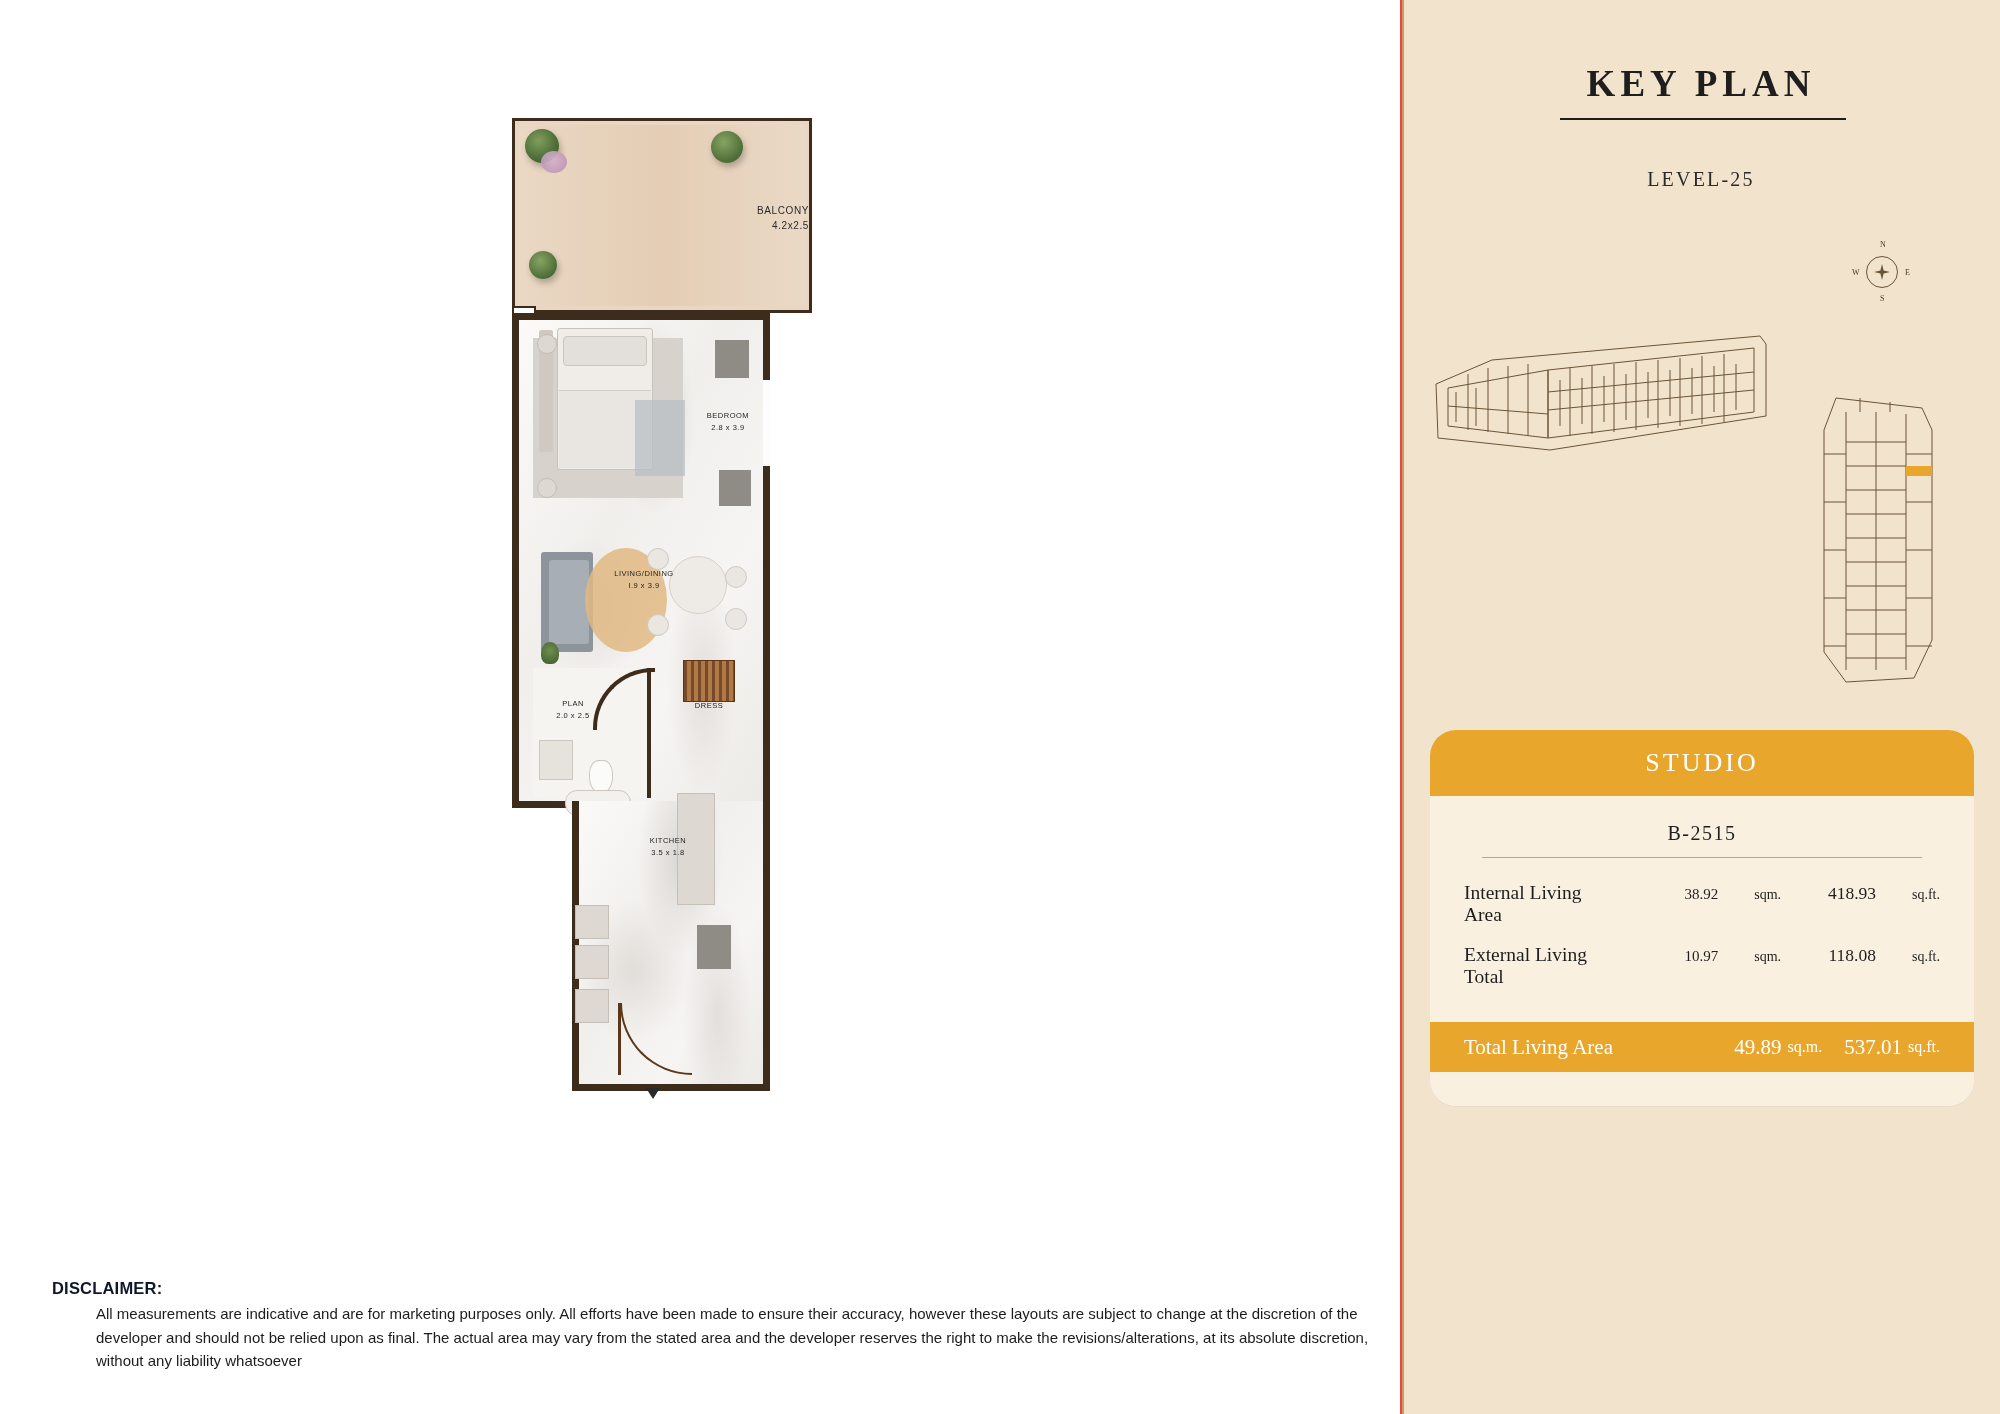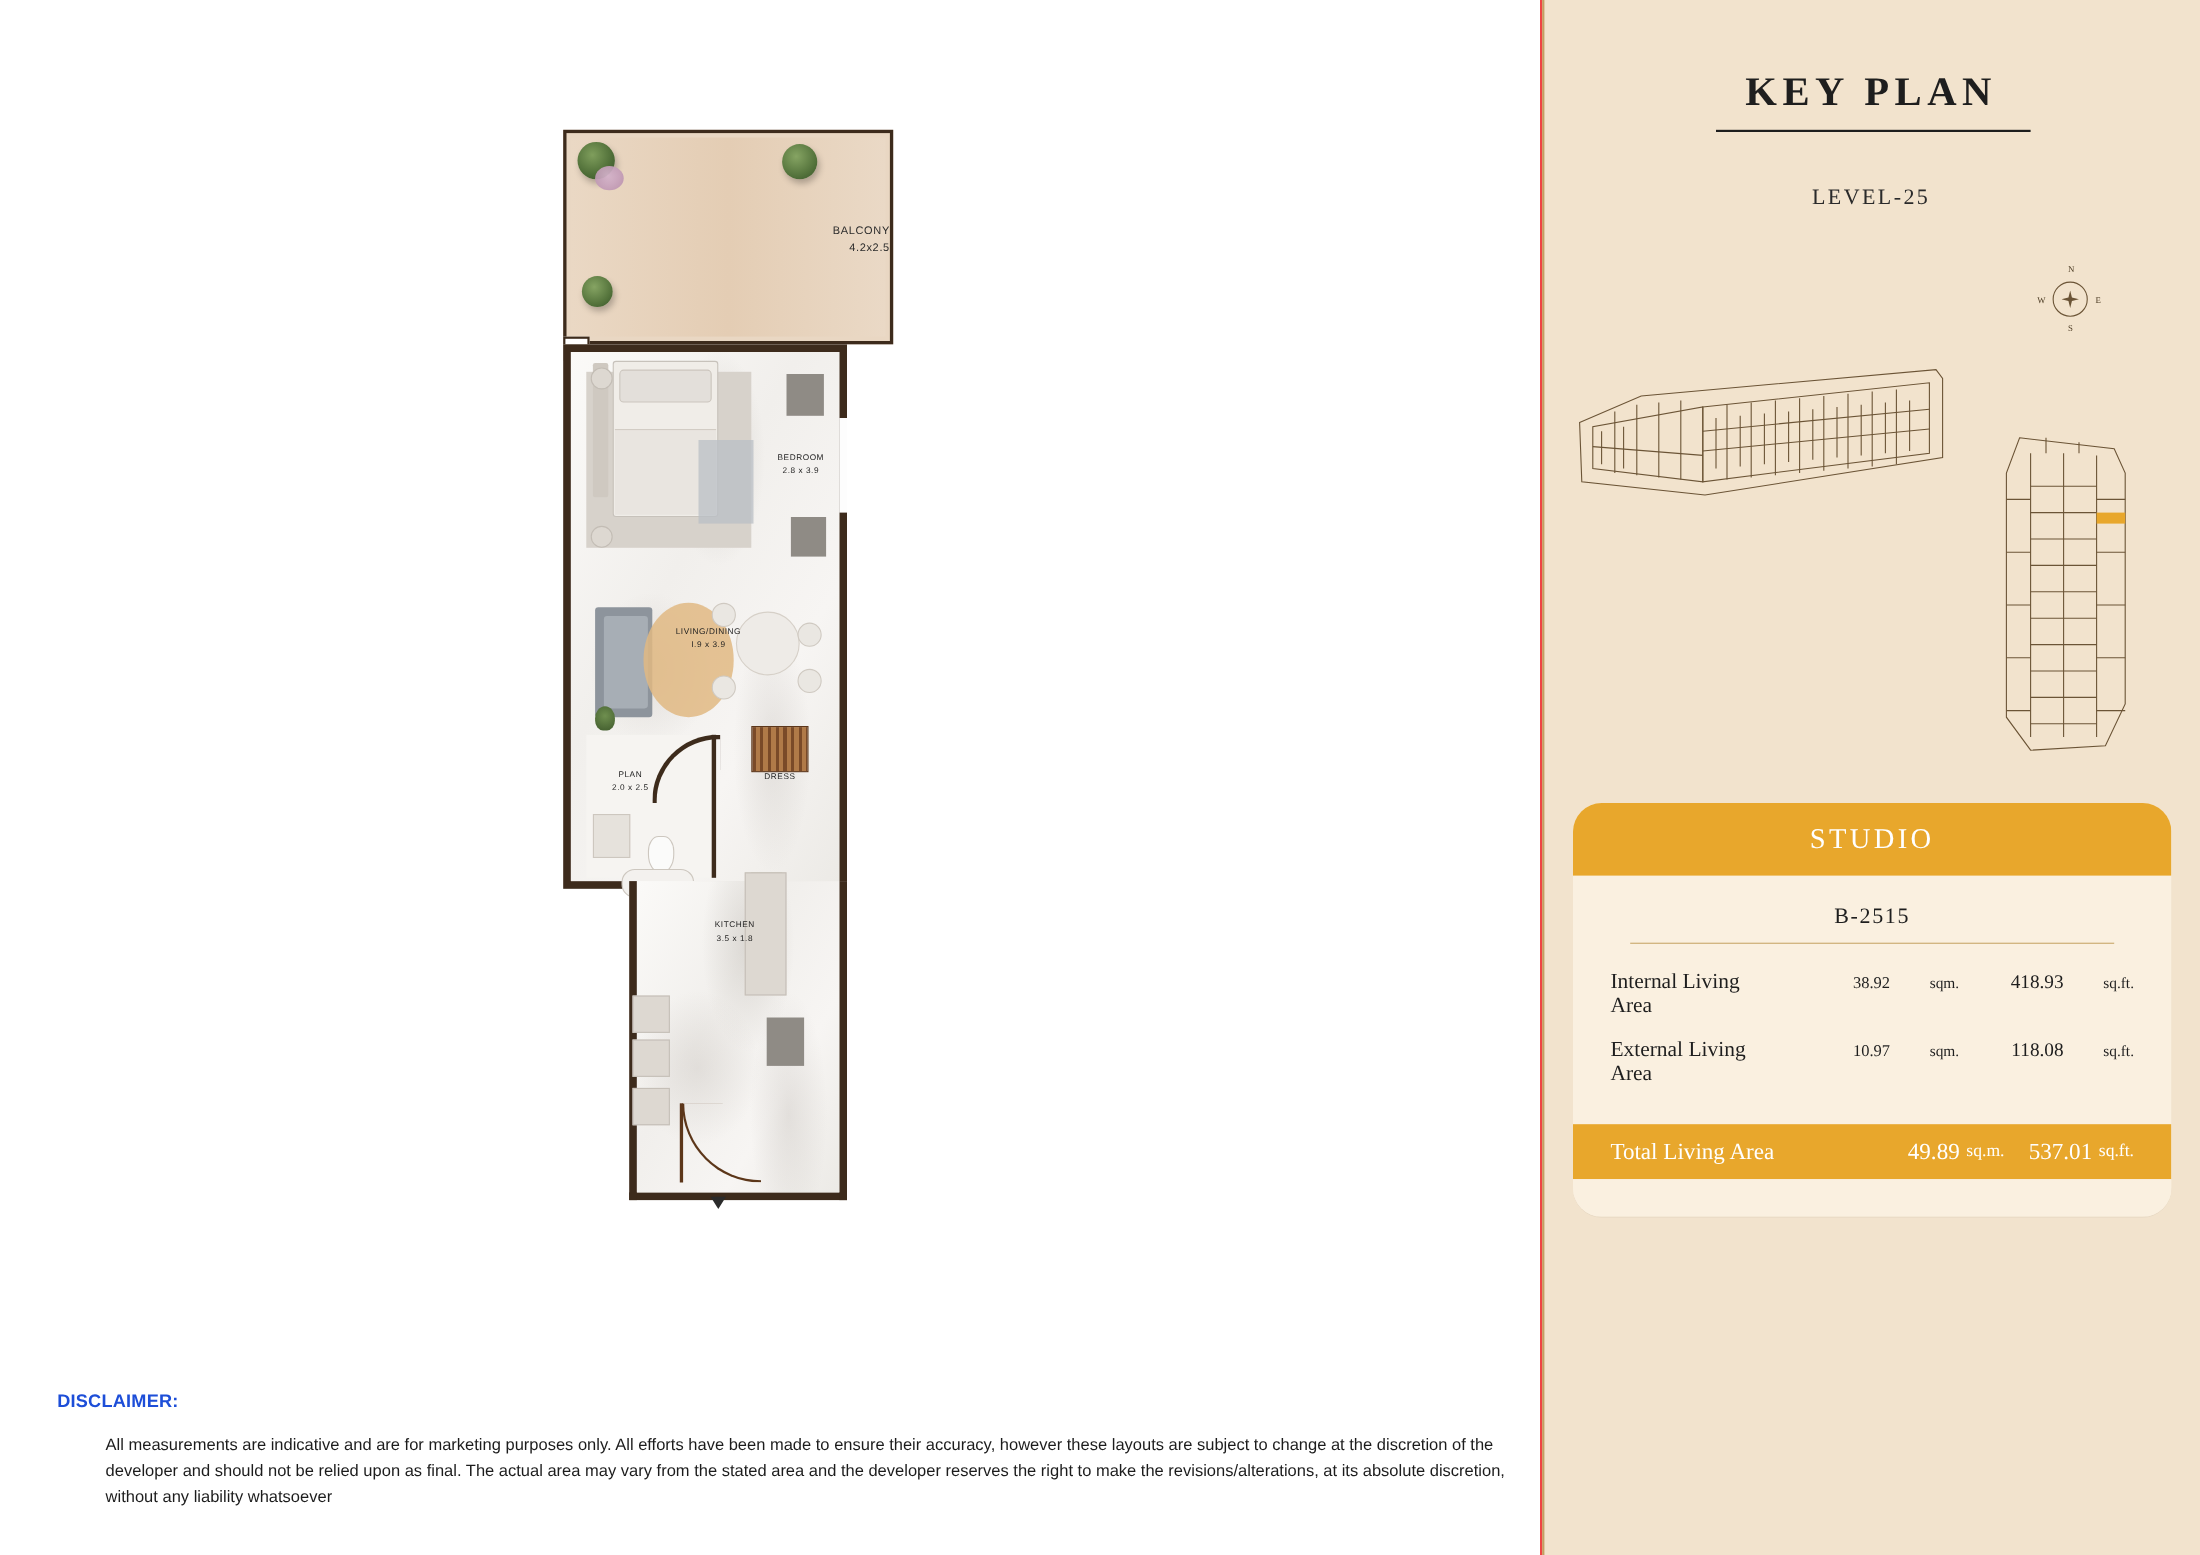--- a/index.html
+++ b/index.html
@@ -237,22 +237,22 @@
     background: radial-gradient(circle at 45% 40%, #d8b6cf, #b489a8);
     opacity: .9;
   }
 
   
   .disclaimer {
     position: absolute;
     left: 52px; bottom: 42px; width: 1320px;
   }
   .disclaimer h4 {
-    font-size: 16.5px; font-weight: bold; color: #1d4ed8; letter-spacing: .2px;
-    margin-bottom: 18px;
+    font-size: 16.5px; font-weight: bold; color: #0f172a; letter-spacing: .2px;
+    margin-bottom: 4px;
   }
   .disclaimer p {
     font-size: 15px; line-height: 1.55; color: #1c1c1c; margin-left: 44px;
   }
 
   
   .right {
     position: relative;
     width: 600px; height: 1414px;
     background: #f2e3cd;
@@ -564,21 +564,21 @@
 
         <div class="area-row">
           <div class="lbl">Internal Living Area</div>
           <div class="v1">38.92</div>
           <div class="u1">sqm.</div>
           <div class="v2">418.93</div>
           <div class="u2">sq.ft.</div>
         </div>
 
         <div class="area-row">
-          <div class="lbl">External Living Area</div>
+          <div class="lbl">External Living Total</div>
           <div class="v1">10.97</div>
           <div class="u1">sqm.</div>
           <div class="v2">118.08</div>
           <div class="u2">sq.ft.</div>
         </div>
       </div>
 
       <div class="total-bar">
         <div class="tlbl">Total Living Area</div>
         <div class="tv1">49.89</div>

